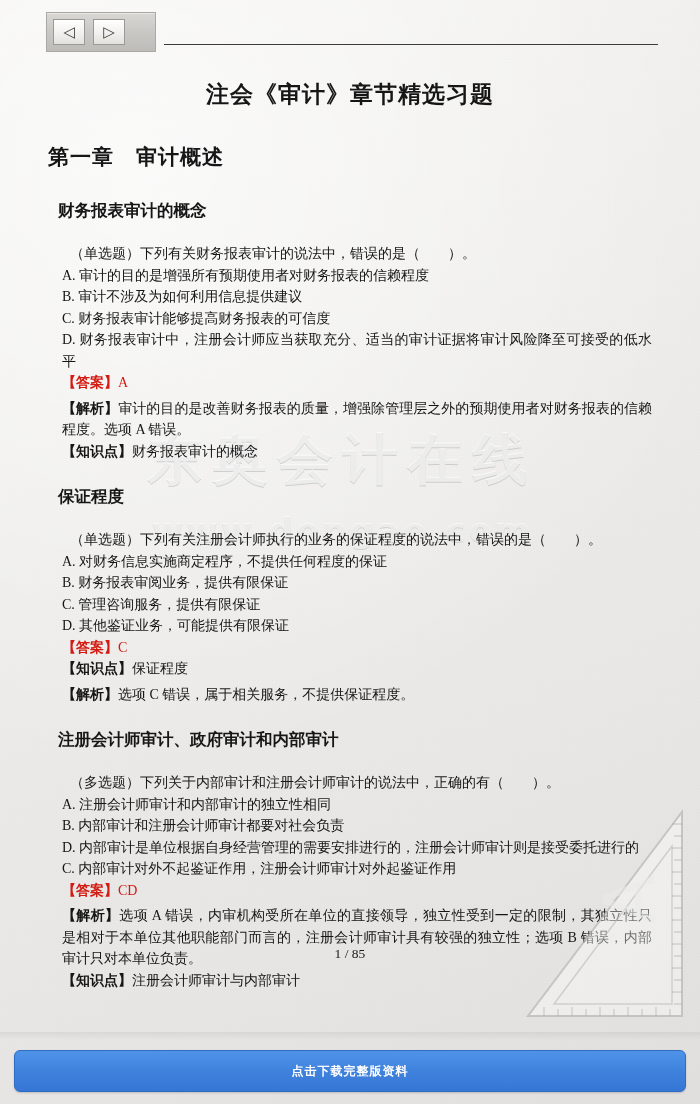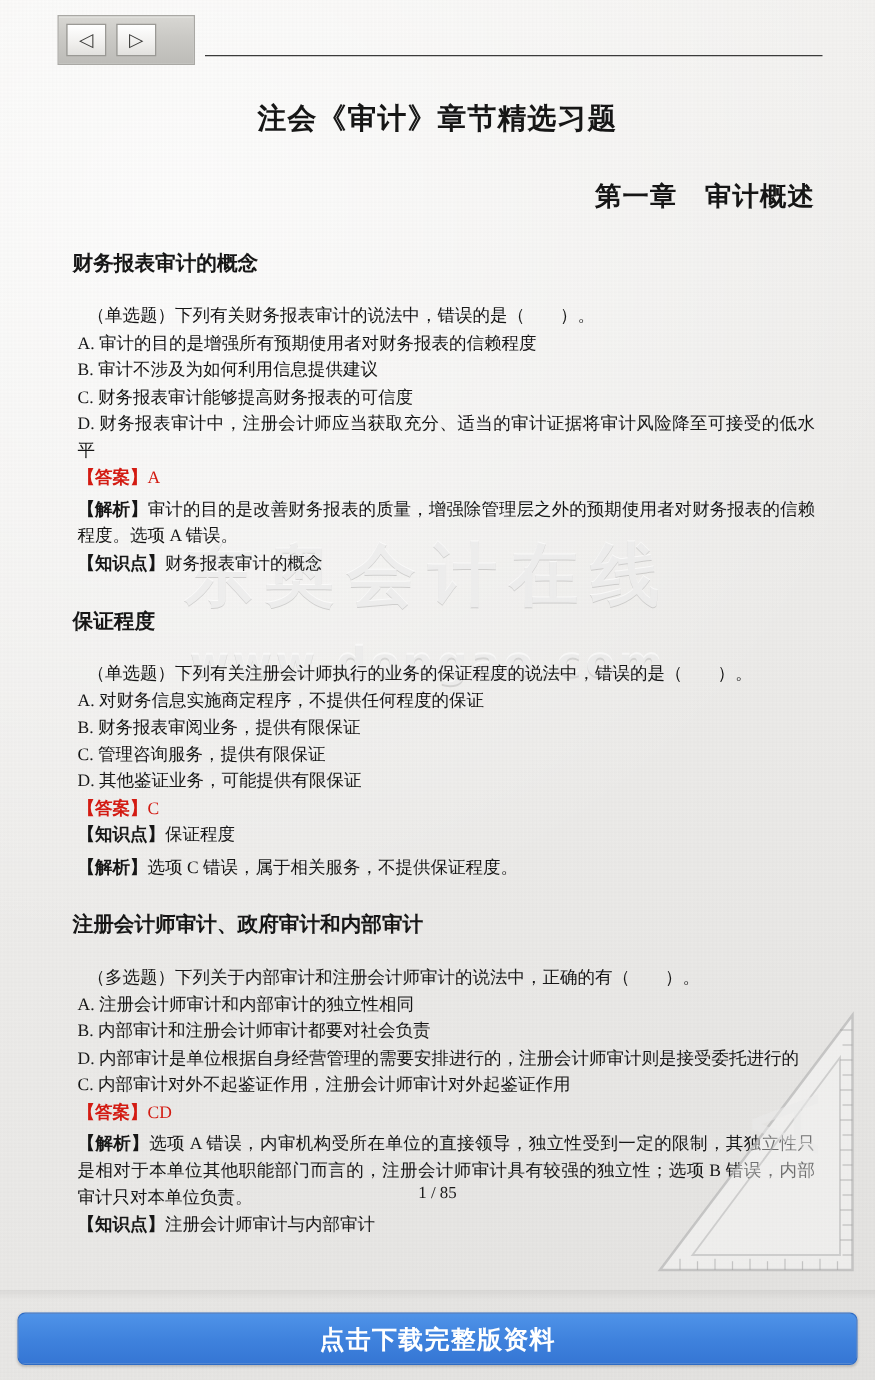--- a/index.html
+++ b/index.html
@@ -90,21 +90,21 @@
     font-size: 23px;
     font-weight: bold;
     text-align: center;
     margin: 12px 0 0 0;
     letter-spacing: 1px;
     line-height: 34px;
   }
   h2.chapter {
     font-size: 21px;
     font-weight: bold;
-    text-align: right;
+    text-align: left;
     margin: 30px 0 0 0;
     letter-spacing: 1px;
     line-height: 30px;
   }
   h3.section {
     font-size: 16.5px;
     font-weight: bold;
     margin: 26px 0 4px 10px;
     line-height: 26px;
   }
@@ -186,21 +186,21 @@
     bottom: 12px;
     height: 40px;
     border-radius: 6px;
     background: linear-gradient(180deg, #4f93e8 0%, #3f82dd 52%, #3576d4 100%);
     border: 1px solid #2f6cc4;
     color: #fff;
     display: flex;
     align-items: center;
     justify-content: center;
     font-family: "DejaVu Sans", "Liberation Sans", sans-serif;
-    font-size: 20px;
+    font-size: 12px;
     font-weight: bold;
     letter-spacing: 1px;
     box-shadow: 0 1px 2px rgba(0,0,0,0.18);
     cursor: pointer;
   }
   .shadow-strip {
     position: absolute;
     left: 0; right: 0;
     bottom: 64px;
     height: 8px;

